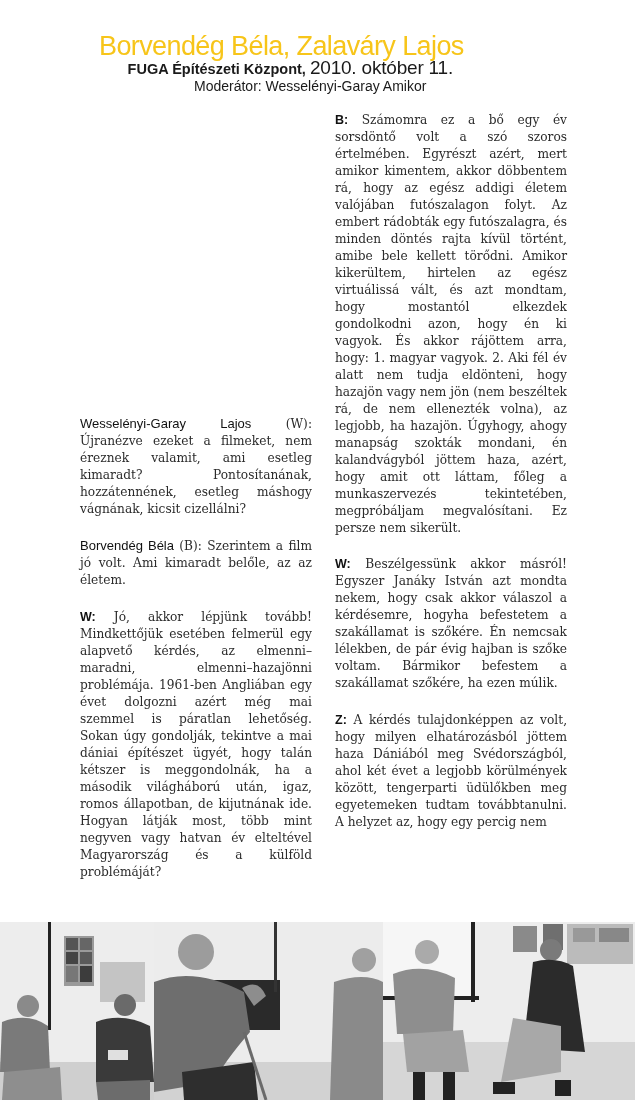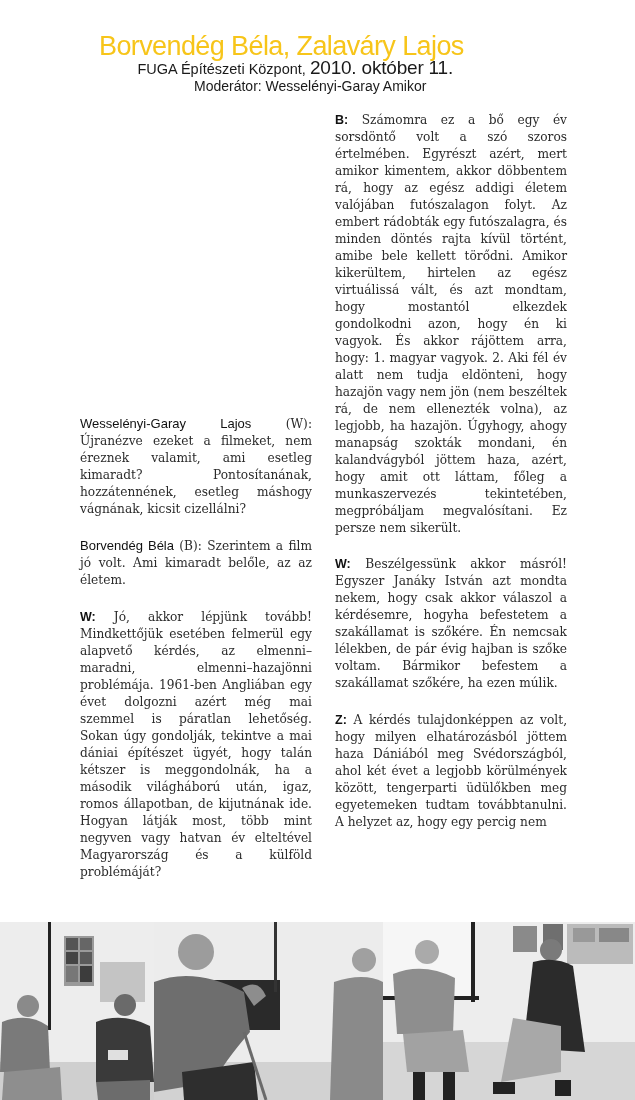--- a/index.html
+++ b/index.html
@@ -11,21 +11,21 @@
     position: absolute; left: 80px; top: 30px;
     font-family: "Liberation Sans", sans-serif;
     font-size: 27px; letter-spacing: -0.6px;
     color: #f7c51a; white-space: nowrap; line-height: 32px;
   }
   .venue-line {
     position: absolute; right: 75px; top: 57px;
     font-family: "Liberation Sans", sans-serif;
     color: #1a1a1a; white-space: nowrap; line-height: 22px;
   }
-  .venue { font-size: 14.5px; }
+  .venue { font-size: 14.5px; font-weight: bold; }
   .date { font-size: 19px; letter-spacing: -0.2px; }
   .moderator {
     position: absolute; left: 175px; top: 78px;
     font-family: "Liberation Sans", sans-serif;
     font-size: 14px; color: #1a1a1a; white-space: nowrap;
   }
 
   .col {
     position: absolute; width: 232px;
     font-family: "DejaVu Serif", serif;

